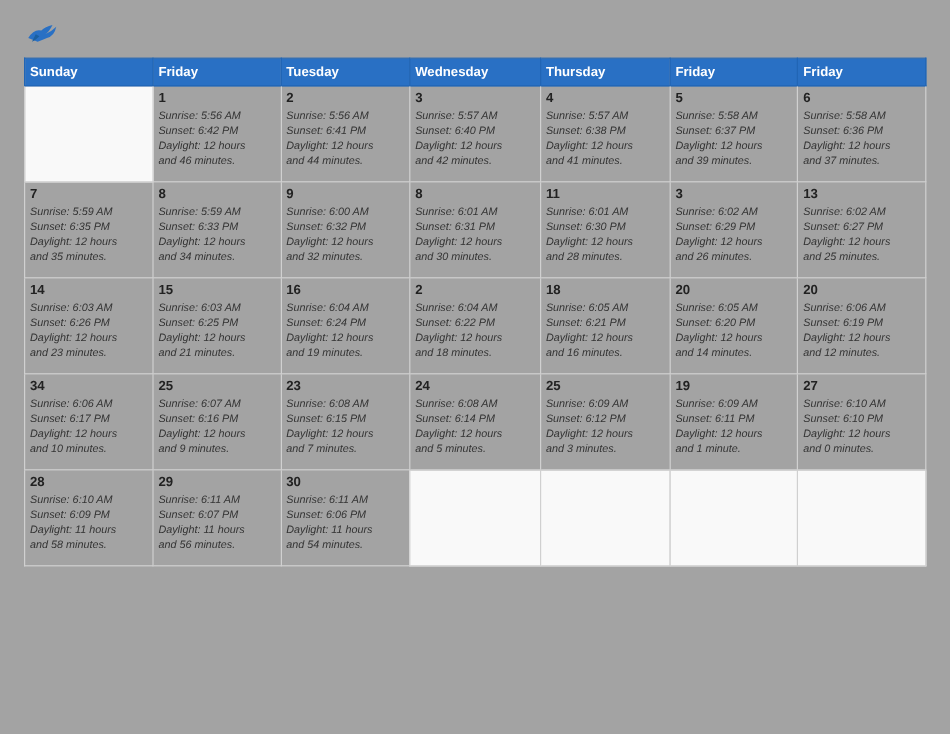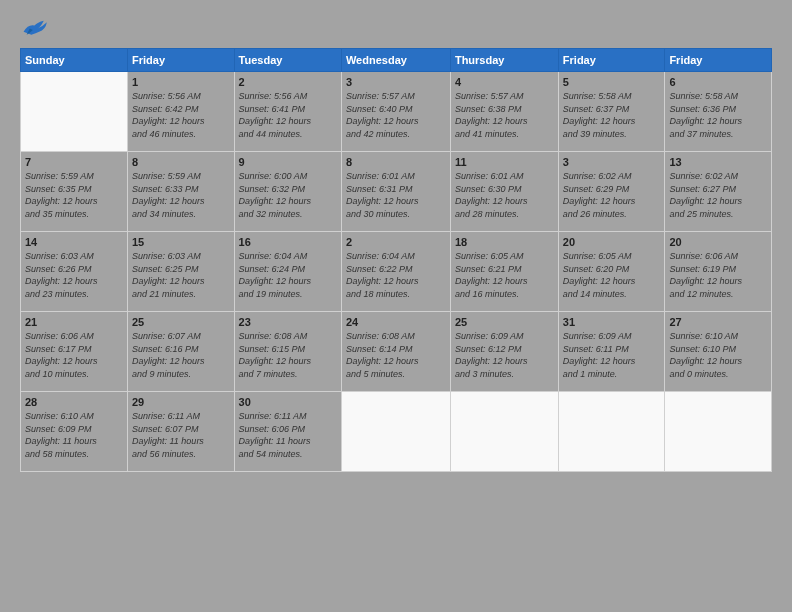--- a/index.html
+++ b/index.html
@@ -199,41 +199,41 @@
             <div class="day-number">20</div>
             <div class="day-info">Sunrise: 6:05 AM<br>Sunset: 6:20 PM<br>Daylight: 12 hours<br>and 14 minutes.</div>
           </td>
           <td>
             <div class="day-number">20</div>
             <div class="day-info">Sunrise: 6:06 AM<br>Sunset: 6:19 PM<br>Daylight: 12 hours<br>and 12 minutes.</div>
           </td>
         </tr>
         <tr>
           <td>
-            <div class="day-number">21</div>
+            <div class="day-number">34</div>
             <div class="day-info">Sunrise: 6:06 AM<br>Sunset: 6:17 PM<br>Daylight: 12 hours<br>and 10 minutes.</div>
           </td>
           <td>
             <div class="day-number">25</div>
             <div class="day-info">Sunrise: 6:07 AM<br>Sunset: 6:16 PM<br>Daylight: 12 hours<br>and 9 minutes.</div>
           </td>
           <td>
             <div class="day-number">23</div>
             <div class="day-info">Sunrise: 6:08 AM<br>Sunset: 6:15 PM<br>Daylight: 12 hours<br>and 7 minutes.</div>
           </td>
           <td>
             <div class="day-number">24</div>
             <div class="day-info">Sunrise: 6:08 AM<br>Sunset: 6:14 PM<br>Daylight: 12 hours<br>and 5 minutes.</div>
           </td>
           <td>
             <div class="day-number">25</div>
             <div class="day-info">Sunrise: 6:09 AM<br>Sunset: 6:12 PM<br>Daylight: 12 hours<br>and 3 minutes.</div>
           </td>
           <td>
-            <div class="day-number">31</div>
+            <div class="day-number">19</div>
             <div class="day-info">Sunrise: 6:09 AM<br>Sunset: 6:11 PM<br>Daylight: 12 hours<br>and 1 minute.</div>
           </td>
           <td>
             <div class="day-number">27</div>
             <div class="day-info">Sunrise: 6:10 AM<br>Sunset: 6:10 PM<br>Daylight: 12 hours<br>and 0 minutes.</div>
           </td>
         </tr>
         <tr>
           <td>
             <div class="day-number">28</div>

